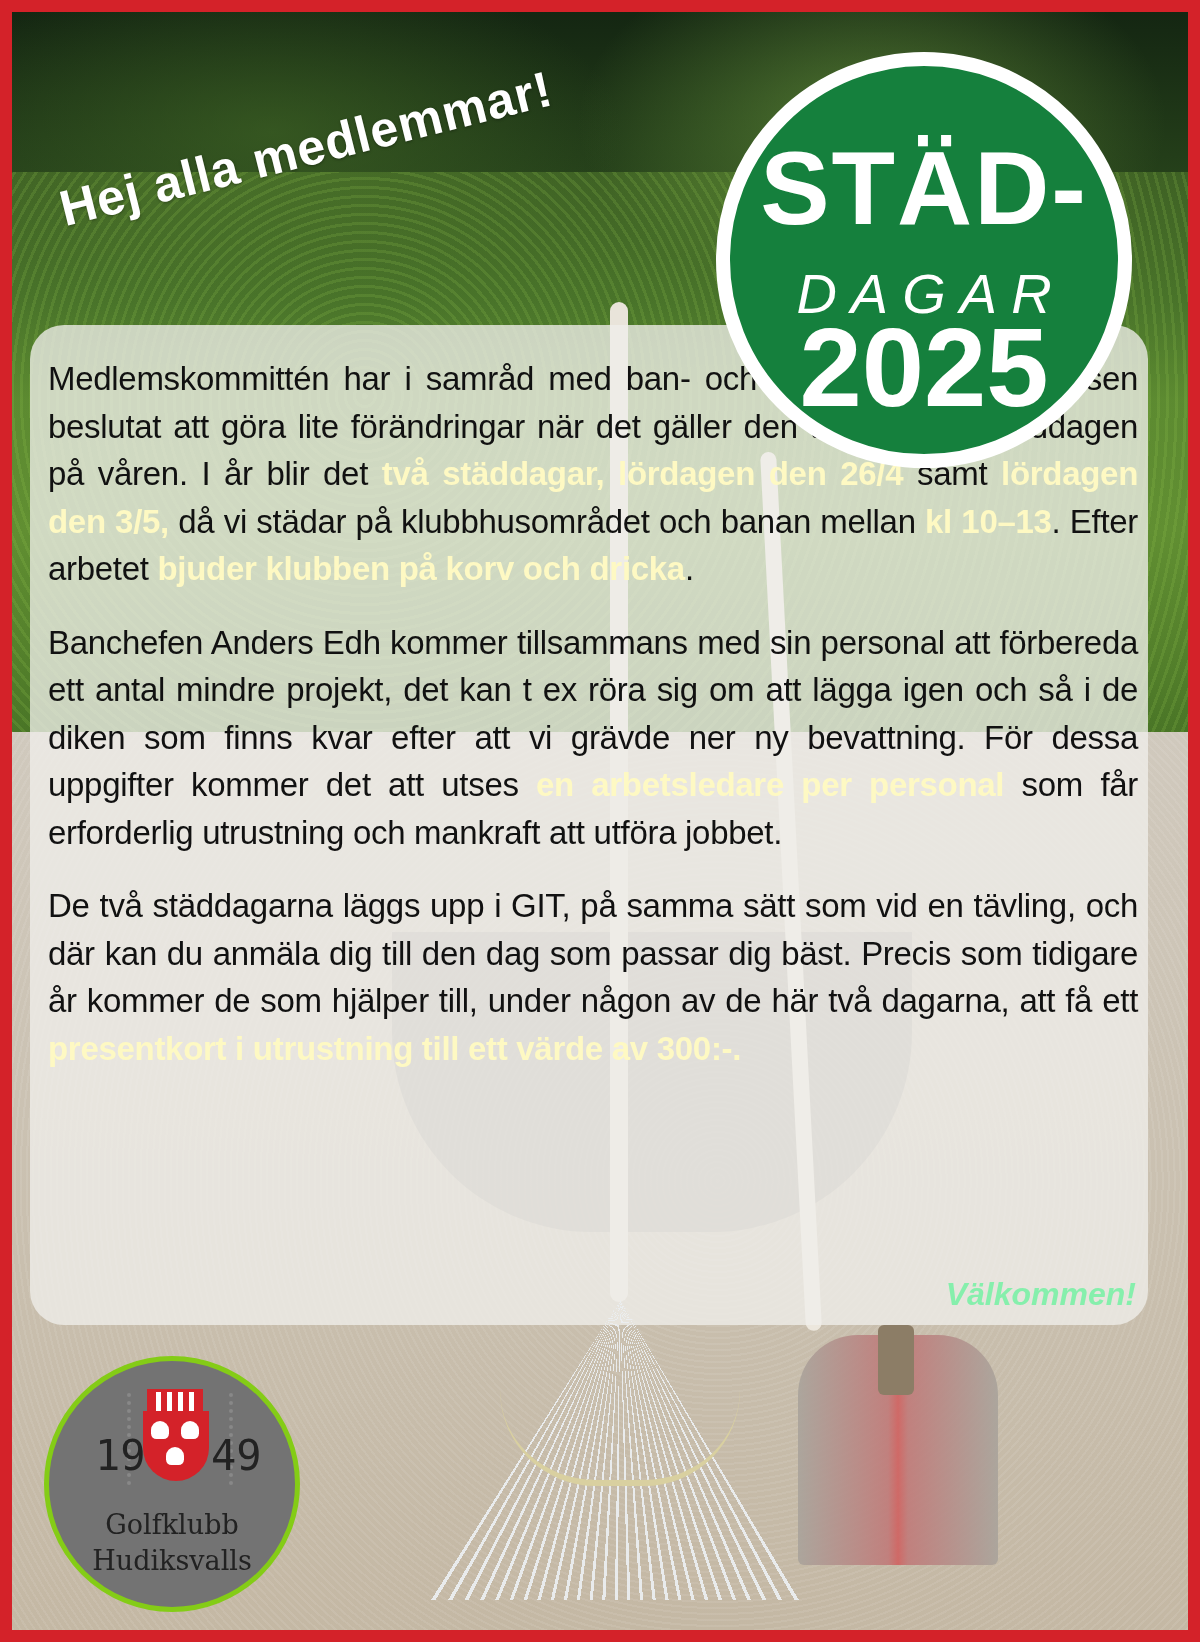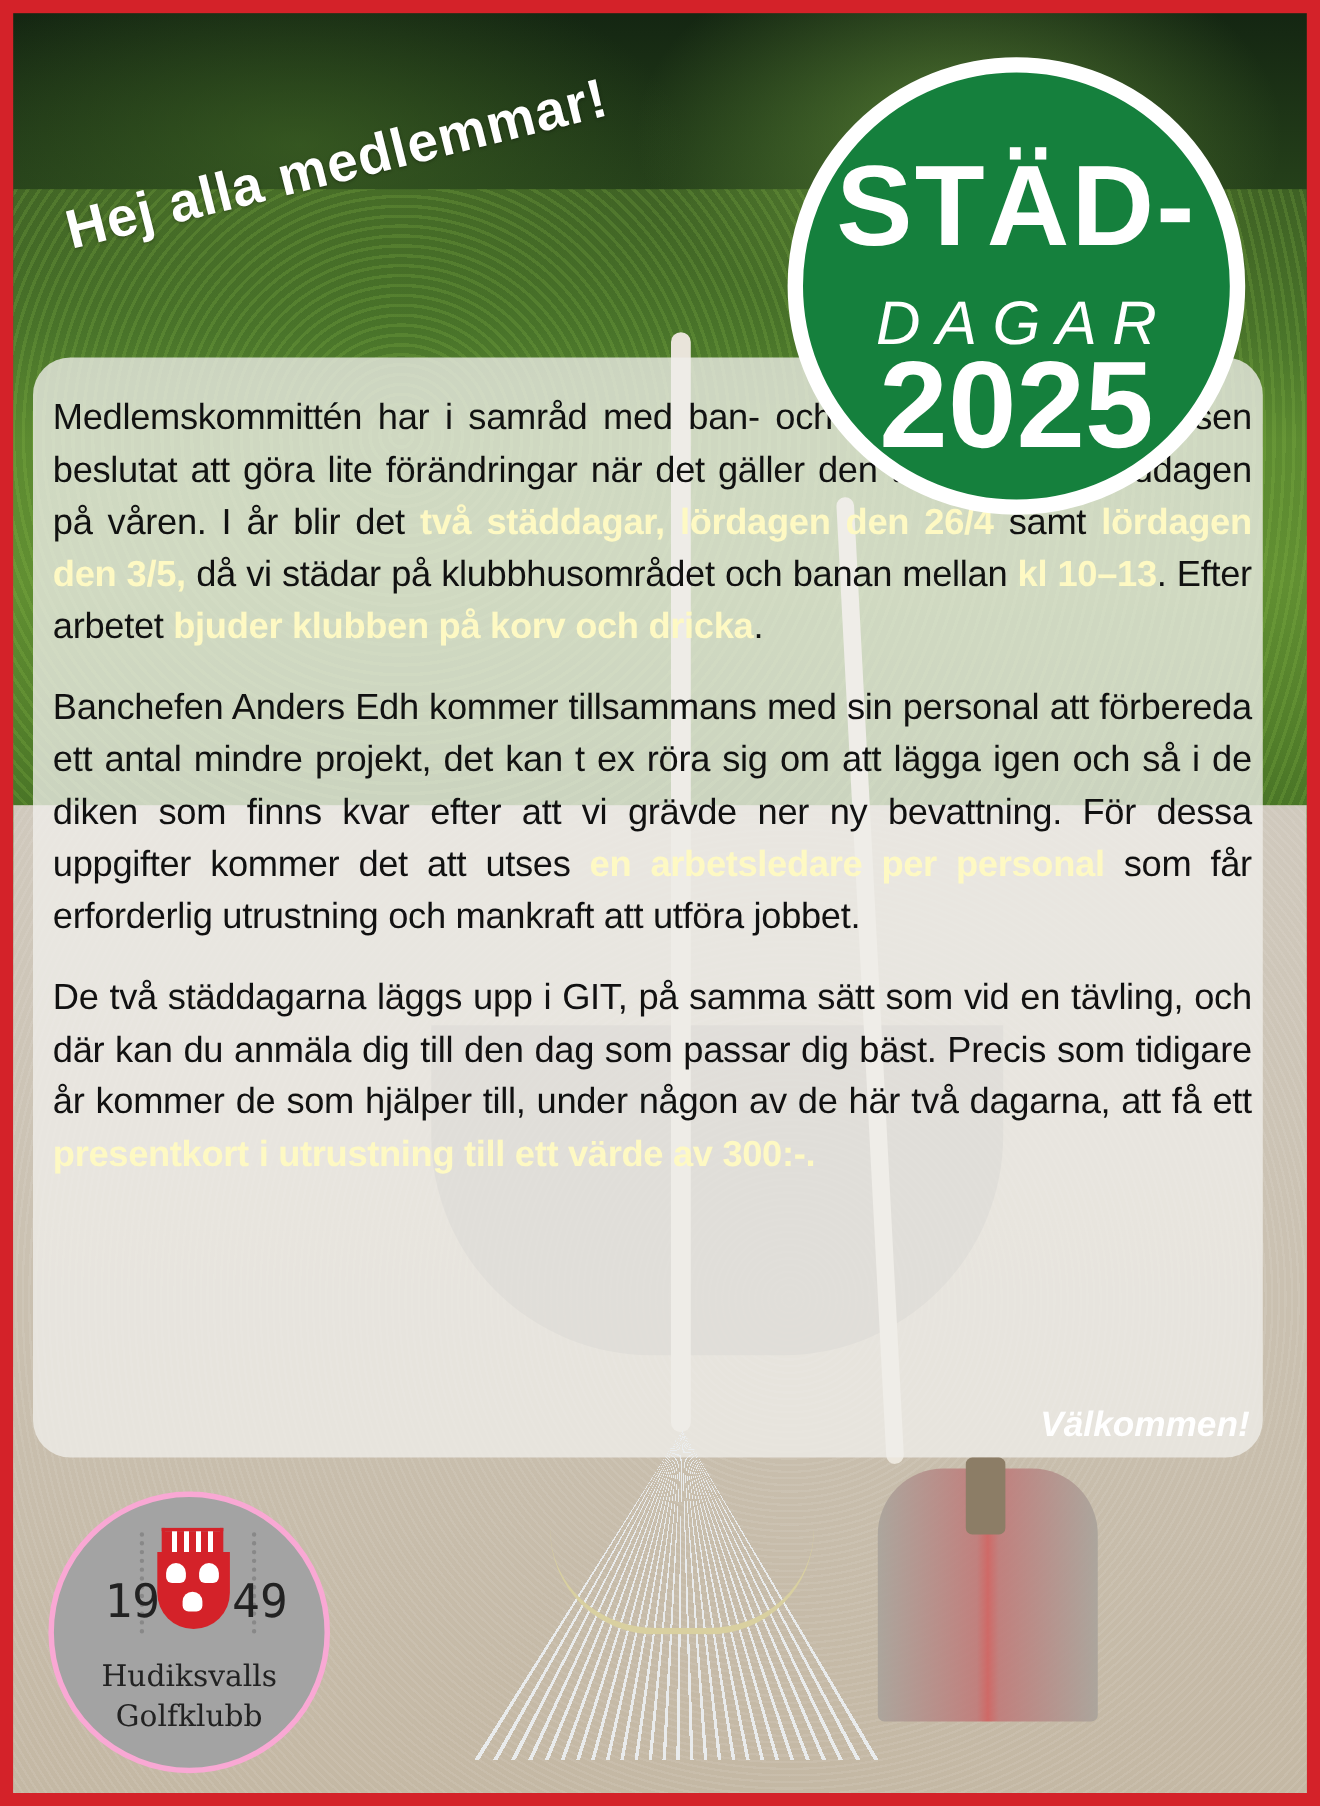--- a/index.html
+++ b/index.html
@@ -62,36 +62,36 @@
     position: absolute; left: 30px; top: 325px; width: 1118px; height: 1000px;
     background: rgba(240,238,234,0.78);
     border-radius: 34px;
   }
   .text {
     position: absolute; left: 48px; top: 355px; width: 1090px;
     color: #111111; font-size: 33px; line-height: 47.5px; letter-spacing: -0.3px;
   }
   .text p { margin: 0 0 26px 0; text-align: justify; }
   .hl { color: #fef9c3; font-weight: bold; }
-  .welcome { position: absolute; right: 64px; top: 1276px; color: #ffffff; font-size: 32px; font-weight: bold; font-style: italic; }
+  .welcome { position: absolute; right: 64px; top: 1276px; color: #86efac; font-size: 32px; font-weight: bold; font-style: italic; }
 
   
   .badge {
     position: absolute; left: 716px; top: 52px; width: 416px; height: 416px;
     border-radius: 50%; background: #15803d; border: 14px solid #ffffff;
     box-sizing: border-box; color: #ffffff; text-align: center;
   }
   .badge .l1 { position: absolute; left: 0; right: 0; top: 70px; font-size: 104px; font-weight: bold; line-height: 1; letter-spacing: 2px; }
   .badge .l2 { position: absolute; left: 0; right: 0; top: 200px; font-size: 56px; line-height: 1; letter-spacing: 14px; padding-left: 14px; font-style: italic; }
   .badge .l3 { position: absolute; left: 0; right: 0; top: 246px; font-size: 112px; font-weight: bold; line-height: 1; }
 
   
   .logo {
     position: absolute; left: 44px; top: 1356px; width: 256px; height: 256px;
-    border-radius: 50%; background: #a3a3a3; border: 5px solid #f9a8d4; box-sizing: border-box;
+    border-radius: 50%; background: #737373; border: 5px solid #84cc16; box-sizing: border-box;
   }
   .logo .year-left, .logo .year-right { position: absolute; top: 70px; font-family: "DejaVu Sans Mono", monospace; font-size: 42px; color: #222; }
   .logo .year-left { left: 46px; }
   .logo .year-right { left: 162px; }
   .logo .crown { position: absolute; left: 98px; top: 28px; width: 56px; height: 22px; border: 3px solid #d42229; border-bottom: none; box-sizing: border-box; background: repeating-linear-gradient(90deg, #d42229 0 6px, #fff 6px 11px); }
   .logo .shield { position: absolute; left: 94px; top: 50px; width: 66px; height: 70px; background: #d42229; border-radius: 0 0 33px 33px; }
   .logo .shield span { position: absolute; width: 18px; height: 18px; background: #fff; border-radius: 50% 50% 30% 30%; }
   .logo .clubs { position: absolute; left: 78px; top: 32px; width: 98px; height: 92px; border-left: 4px dotted #888; border-right: 4px dotted #888; }
   .logo .name { position: absolute; left: 0; right: 0; top: 146px; text-align: center; font-family: "DejaVu Serif", serif; font-size: 27px; line-height: 36px; color: #222; }
 </style>
@@ -132,16 +132,16 @@
   <div class="clubs"></div>
   <div class="crown"></div>
   <div class="shield">
     <span style="left:8px;top:10px"></span>
       <span style="left:38px;top:10px"></span>
       <span style="left:23px;top:36px"></span>
   </div>
   <div class="year-left">19</div>
   <div class="year-right">49</div>
   <div class="name">
+    <div>Golfklubb</div>
     <div>Hudiksvalls</div>
-    <div>Golfklubb</div>
   </div>
 </div>
 
 </body></html>

